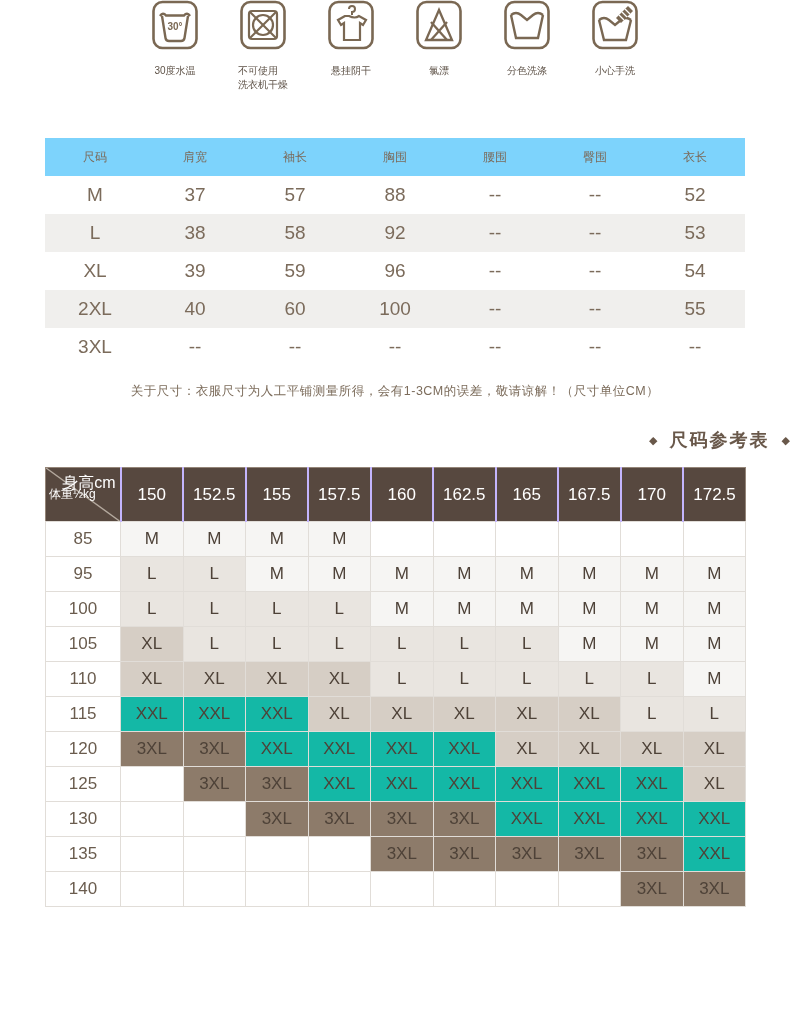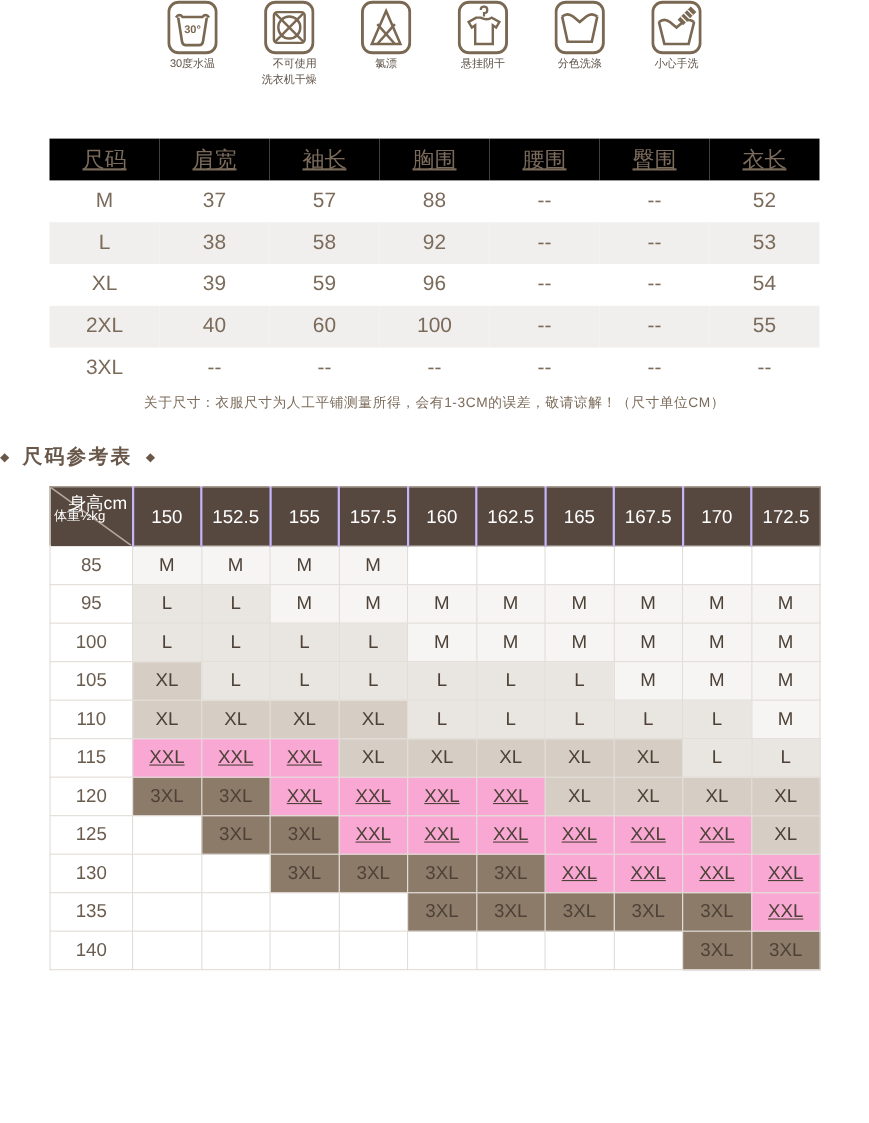--- a/index.html
+++ b/index.html
@@ -5,42 +5,42 @@
   html,body{margin:0;padding:0;}
   body{
     width:790px;height:1021px;background:#ffffff;
     font-family:"Liberation Sans","DejaVu Sans",sans-serif;
     color:#55493f;overflow:hidden;
   }
   
   .care-row{display:flex;justify-content:center;}
   .care-item{width:88px;display:flex;flex-direction:column;align-items:center;}
   .care-icon{width:46px;height:50px;}
-  .care-label{font-size:10px;color:#5d5146;text-align:right;line-height:1.35;margin-top:2px;}
+  .care-label{font-size:10px;color:#5d5146;text-align:left;line-height:1.35;margin-top:14px;}
   
   table.size{margin:47px 0 0 45px;width:700px;border-collapse:collapse;text-align:center;table-layout:fixed;}
-  table.size th{height:36px;background:#000000;font-size:20px;font-weight:normal;color:#7b6b5b;text-decoration:underline;}
+  table.size th{height:36px;background:#7dd3fc;font-size:12px;font-weight:normal;color:#7b6b5b;}
   table.size td{height:36px;font-size:19px;color:#7b6b5b;}
   table.size tr.alt{background:#f0efed;}
   
-  .note{text-align:center;font-size:12.5px;color:#7c6c5b;margin-top:4px;letter-spacing:0.5px;}
-  
-  .ref-title{margin-top:28px;text-align:left;font-size:18px;font-weight:bold;color:#69584a;letter-spacing:2px;}
+  .note{text-align:center;font-size:12.5px;color:#7c6c5b;margin-top:17px;letter-spacing:0.5px;}
+  
+  .ref-title{margin-top:28px;text-align:right;font-size:18px;font-weight:bold;color:#69584a;letter-spacing:2px;}
   .ref-title .dia{font-size:11px;vertical-align:2px;letter-spacing:0;}
   .ref-title .dia.left{margin-right:12px;}
   .ref-title .dia.right{margin-left:12px;}
   
   table.ref{margin:15px 0 0 45px;width:700px;border-collapse:collapse;table-layout:fixed;
             text-align:center;border:1px solid #948578;}
   table.ref thead th{background:#57483f;color:#ffffff;font-weight:normal;font-size:17px;height:53px;padding:0;}
   table.ref thead th + th{border-left:2px solid #c4b5fd;}
   table.ref td{height:34px;font-size:17px;border:1px solid #e1ddd8;color:#4e4238;padding:0;}
   table.ref td.rowlabel{background:#ffffff;color:#6a5c4e;}
   td.m{background:#f6f5f3;} td.l{background:#e9e5e0;} td.xl{background:#d6cec5;}
-  td.xxl{background:#f9a8d4;text-decoration:underline;} td.x3{background:#8d7b6a;} td.empty{background:#ffffff;}
+  td.xxl{background:#14b8a6;} td.x3{background:#8d7b6a;} td.empty{background:#ffffff;}
   
   .corner{position:relative;}
   .corner svg{position:absolute;left:0;top:0;width:100%;height:100%;}
   .corner .c-top{position:absolute;top:5px;right:4px;font-size:16px;}
   .corner .c-bottom{position:absolute;bottom:18px;left:3px;font-size:12px;}
 </style>
 </head>
 <body>
 
 <div class="care-row">
@@ -66,37 +66,37 @@
       <line x1="36" y1="12" x2="10" y2="38" stroke="#7a6853" stroke-width="2.2"></line>
     </svg>
     <div class="care-label">
       <span>不可使用</span><br><span>洗衣机干燥</span>
     </div>
   </div>
 
   <div class="care-item">
     <svg class="care-icon" viewBox="0 0 46 50">
       <rect x="1.5" y="2" width="43" height="46" rx="9" fill="none" stroke="#7a6853" stroke-width="2.6"></rect>
+      <path d="M21 9 Q21 6 24 6 Q27 6 27 9 Q27 12 24 12 L24 15" fill="none" stroke="#7a6853" stroke-width="2"></path>
+      <path d="M17 16 L10 20 L13 25 L16 23 L16 40 L32 40 L32 23 L35 25 L38 20 L31 16 Q27 19 21 16 Z" fill="none" stroke="#7a6853" stroke-width="2.2"></path>
+    </svg>
+    <div class="care-label">
+      <span>悬挂阴干</span><br><span></span>
+    </div>
+  </div>
+
+  <div class="care-item">
+    <svg class="care-icon" viewBox="0 0 46 50">
+      <rect x="1.5" y="2" width="43" height="46" rx="9" fill="none" stroke="#7a6853" stroke-width="2.6"></rect>
       <path d="M23 10 L10 40 L36 40 Z" fill="none" stroke="#7a6853" stroke-width="2.3"></path>
       <line x1="15" y1="22" x2="31" y2="40" stroke="#7a6853" stroke-width="2.3"></line>
       <line x1="31" y1="22" x2="15" y2="40" stroke="#7a6853" stroke-width="2.3"></line>
     </svg>
     <div class="care-label">
       <span>氯漂</span><br><span></span>
-    </div>
-  </div>
-
-  <div class="care-item">
-    <svg class="care-icon" viewBox="0 0 46 50">
-      <rect x="1.5" y="2" width="43" height="46" rx="9" fill="none" stroke="#7a6853" stroke-width="2.6"></rect>
-      <path d="M21 9 Q21 6 24 6 Q27 6 27 9 Q27 12 24 12 L24 15" fill="none" stroke="#7a6853" stroke-width="2"></path>
-      <path d="M17 16 L10 20 L13 25 L16 23 L16 40 L32 40 L32 23 L35 25 L38 20 L31 16 Q27 19 21 16 Z" fill="none" stroke="#7a6853" stroke-width="2.2"></path>
-    </svg>
-    <div class="care-label">
-      <span>悬挂阴干</span><br><span></span>
     </div>
   </div>
 
   <div class="care-item">
     <svg class="care-icon" viewBox="0 0 46 50">
       <rect x="1.5" y="2" width="43" height="46" rx="9" fill="none" stroke="#7a6853" stroke-width="2.6"></rect>
       <path d="M7 15 L12 38 L34 38 L39 15" fill="none" stroke="#7a6853" stroke-width="2.4"></path>
       <path d="M7 15 Q12 11 17 15 L23 20 L29 15 Q34 11 39 15" fill="none" stroke="#7a6853" stroke-width="2.4"></path>
     </svg>
     <div class="care-label">

